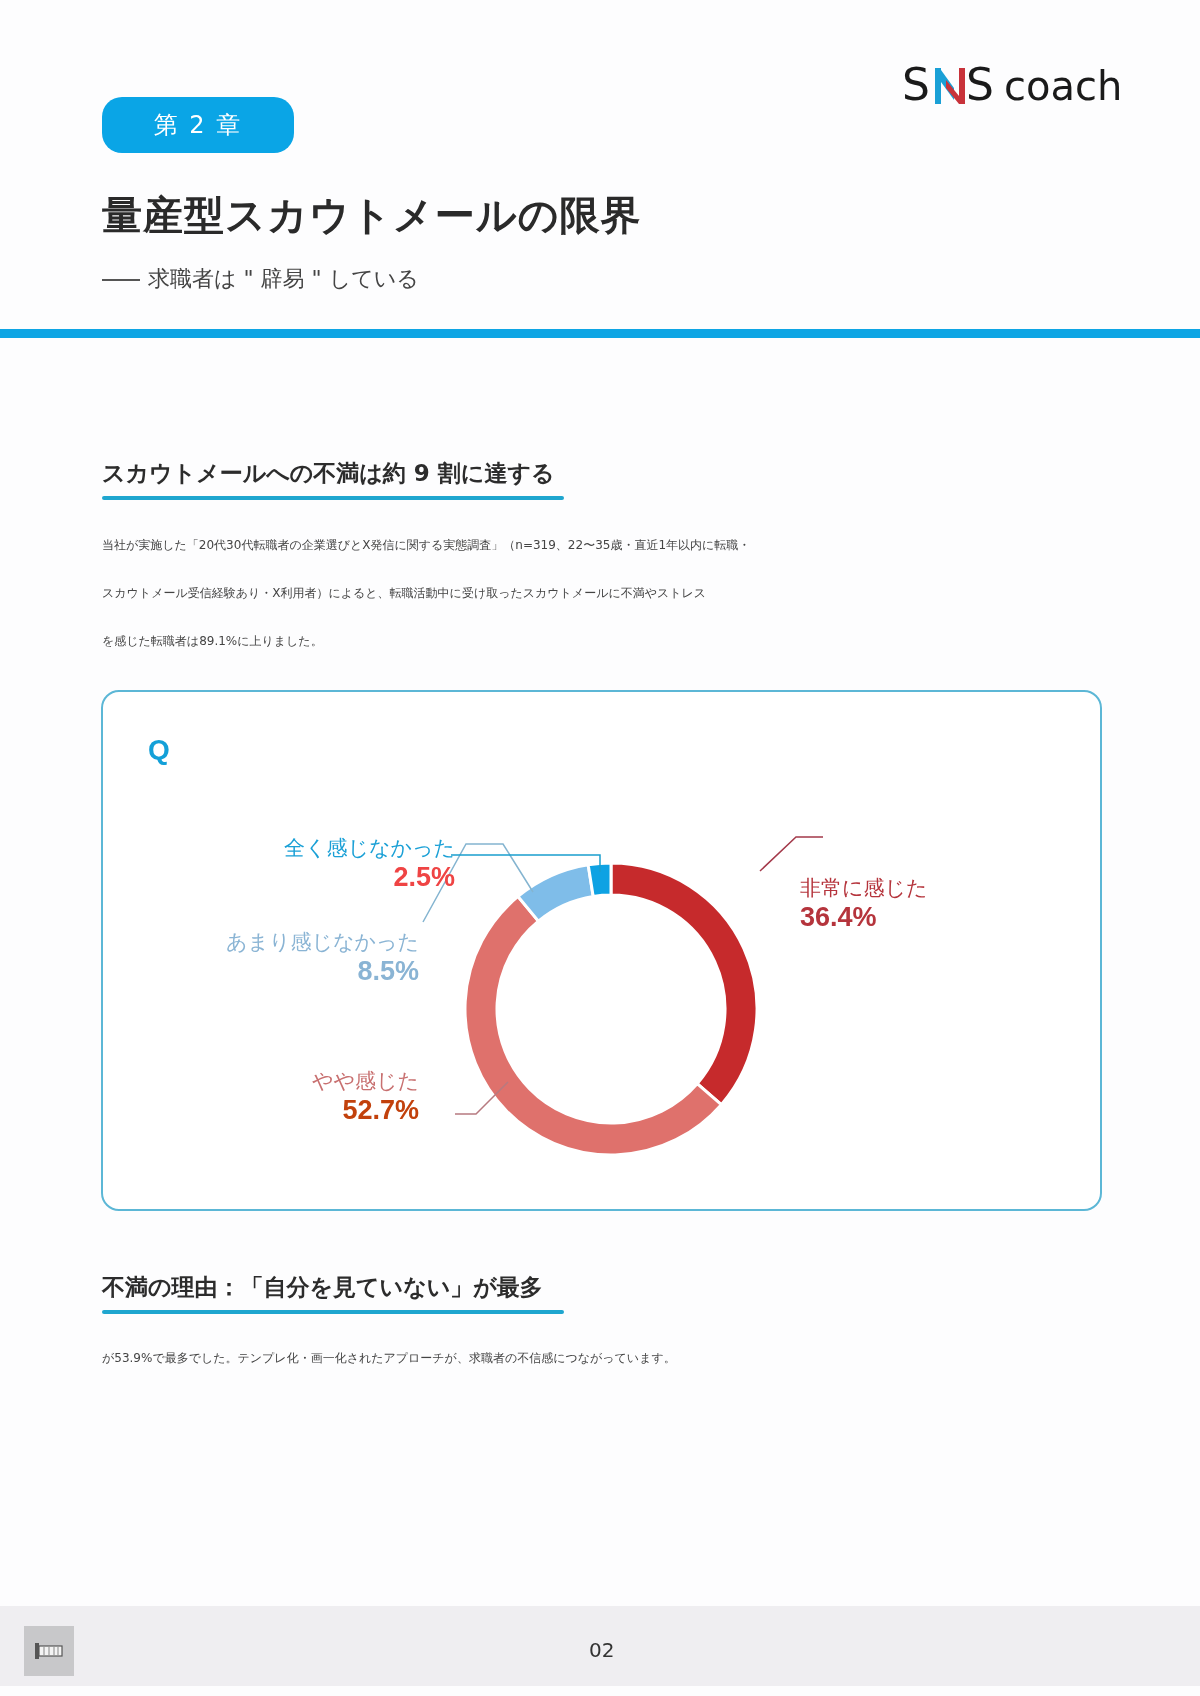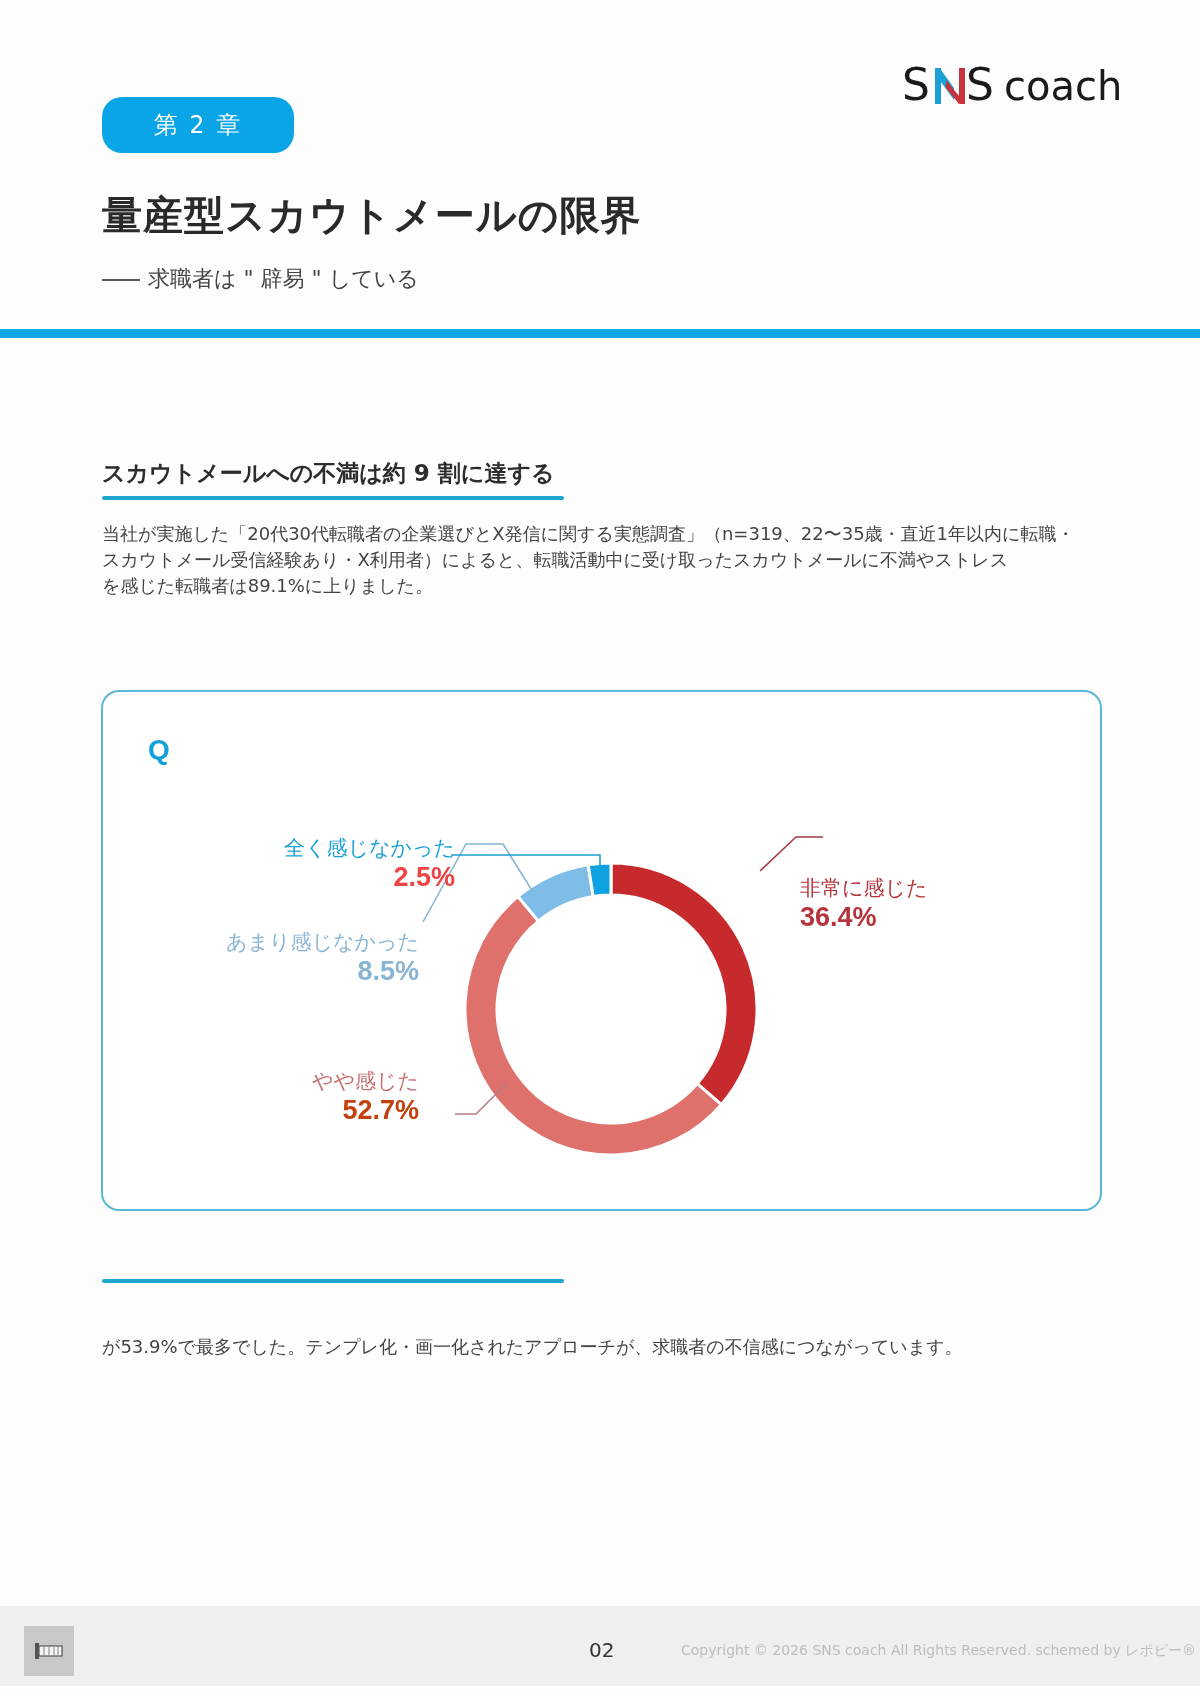--- a/index.html
+++ b/index.html
@@ -13,21 +13,21 @@
 
   .page-title { position: absolute; left: 102px; top: 188px; font-size: 40px; font-weight: bold; color: #2a2a2a; letter-spacing: 1px; white-space: nowrap; }
   .page-subtitle { position: absolute; left: 102px; top: 264px; font-size: 22px; color: #444; white-space: nowrap; }
   .page-subtitle .dash { display: inline-block; width: 38px; height: 2px; background: #555; vertical-align: middle; margin-right: 8px; }
 
   .header-rule { position: absolute; left: 0; top: 329px; width: 1200px; height: 9px; background: #0ea5e4; }
 
   .section-heading { position: absolute; left: 102px; font-size: 23px; font-weight: bold; color: #2c2c2c; white-space: nowrap; padding-bottom: 8px; }
   .section-heading .underline { position: absolute; left: 0; bottom: -3px; height: 4px; background: #1fa6cf; border-radius: 2px; }
 
-  .paragraph { position: absolute; left: 102px; width: 1010px; font-size: 18px; color: #444; line-height: 26px; }
+  .paragraph { position: absolute; left: 102px; width: 1010px; font-size: 12px; color: #444; line-height: 48px; }
 
   .q-card { position: absolute; left: 101px; top: 690px; width: 1001px; height: 521px; border: 2px solid #5cb7d6; border-radius: 18px; background: #fff; }
   .q-mark { position: absolute; left: 45px; top: 42px; font-size: 28px; font-weight: bold; color: #13a0d8; font-family: "Liberation Sans", sans-serif; }
   .q-text { position: absolute; left: 91px; top: 40px; width: 880px; font-size: 22px; font-weight: bold; color: #222; line-height: 33px; }
   .q-sep { display: inline-block; width: 1px; height: 22px; background: #888; vertical-align: middle; margin: 0 10px 0 8px; }
 
   .donut { position: absolute; left: 0; top: 0; }
   .label { position: absolute; text-align: right; white-space: nowrap; }
   .label .name { font-size: 21px; display: block; }
   .label .pct { font-size: 27px; font-weight: bold; display: block; font-family: "Liberation Sans", sans-serif; }
@@ -104,33 +104,33 @@
     <span class="name" style="color:#b5343c;">非常に感じた</span>
     <span class="pct" style="color:#b5343c;">36.4%</span>
   </div>
   <div class="label" style="right:681px; top:375px;">
     <span class="name" style="color:#c87070;">やや感じた</span>
     <span class="pct" style="color:#c2410c;">52.7%</span>
   </div>
 </div>
 
 <div class="section-heading" style="top:1272px;">
+  <span>不満の理由：「自分を見ていない」が最多</span>
   <div class="underline" style="width:462px;"></div>
 </div>
 
 <div class="paragraph" style="top:1334px;">
   <div>が53.9%で最多でした。テンプレ化・画一化されたアプローチが、求職者の不信感につながっています。</div>
 </div>
 
 <div class="footer">
   <div class="footer-icon">
     <svg width="30" height="20" viewBox="0 0 30 20">
       <rect x="1" y="2" width="4" height="16" fill="#555"></rect>
       <rect x="5" y="5" width="23" height="10" fill="#f4f4f4" stroke="#555" stroke-width="1.2"></rect>
       <line x1="10" y1="6" x2="10" y2="14" stroke="#888" stroke-width="1"></line>
       <line x1="15" y1="6" x2="15" y2="14" stroke="#888" stroke-width="1"></line>
       <line x1="20" y1="6" x2="20" y2="14" stroke="#888" stroke-width="1"></line>
       <line x1="24" y1="6" x2="24" y2="14" stroke="#888" stroke-width="1"></line>
     </svg>
   </div>
   <div class="page-number">02</div>
-  <div class="copyright">Copyright © 2026 SNS coach All Rights Reserved. schemed by レポピー®</div>
 </div>
 
 </body></html>

